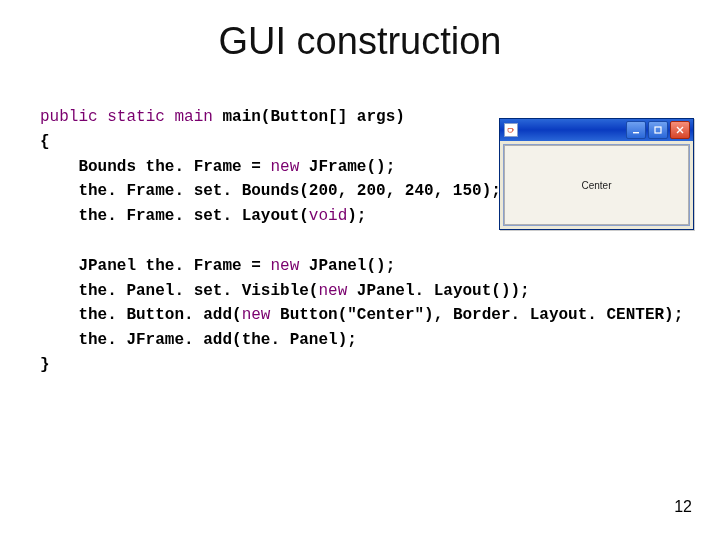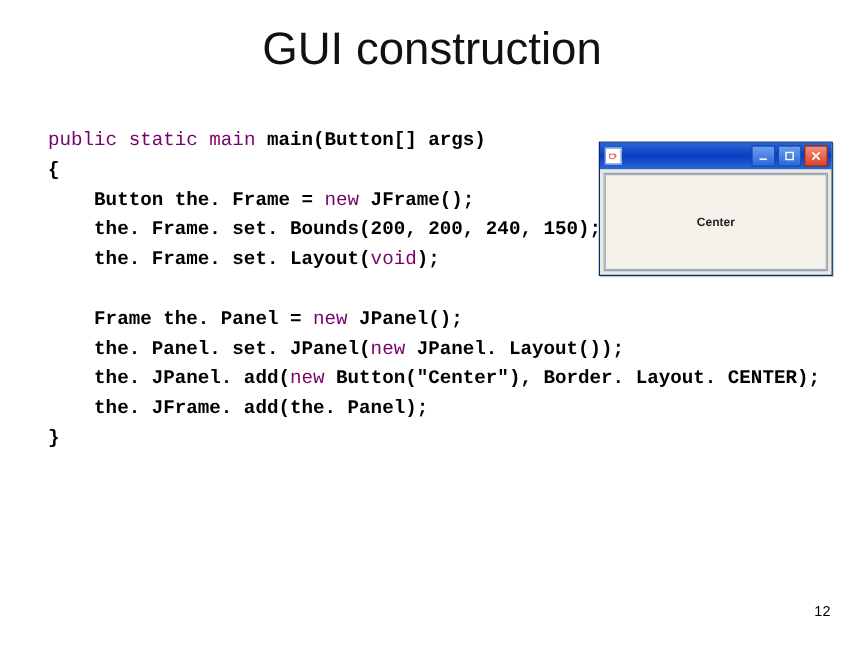--- a/index.html
+++ b/index.html
@@ -37,21 +37,21 @@
     line-height: 1.55;
     color: #000;
     white-space: pre;
   }
   .kw { color: #7a006e; font-weight: normal; }
   .bold { font-weight: bold; }
   .pagenum {
     position: absolute;
     right: 28px;
     bottom: 24px;
-    font-size: 12px;
+    font-size: 16px;
     color: #000;
     font-family: Arial, Helvetica, sans-serif;
     margin-left: 29px;
   }
 
   
   .jframe {
     position: absolute;
     top: 118px;
     right: 26px;
@@ -124,21 +124,20 @@
     bottom: 0;
     padding: 3px;
     box-sizing: border-box;
   }
   .jframe .panel {
     width: 100%;
     height: 100%;
     background: #ece9d8;
     border: 1px solid #8aa0cc;
     box-sizing: border-box;
-    font-weight: bold;
   }
   .jframe .center-btn {
     width: 100%;
     height: 100%;
     background: #f4f2ea;
     border: 1px solid #b0b0b0;
     box-sizing: border-box;
     display: flex;
     align-items: center;
     justify-content: center;
@@ -148,27 +147,27 @@
 </style>
 </head>
 <body>
 
 <div class="slide">
 
   <div class="title">GUI construction</div>
 
   <div class="code"><span class="bold"><span class="kw">public</span><span> </span><span class="kw">static</span><span> </span><span class="kw">main</span><span> main(Button[] args)</span>
 <span>{</span>
-    <span>Button the. Frame = </span><span class="kw">new</span><span> JFrame();</span>
+    <span>Bounds the. Frame = </span><span class="kw">new</span><span> JFrame();</span>
     <span>the. Frame. set. Bounds(200, 200, 240, 150);</span>
     <span>the. Frame. set. Layout(</span><span class="kw">void</span><span>);</span>
 
-    <span>Frame the. Panel = </span><span class="kw">new</span><span> JPanel();</span>
-    <span>the. Panel. set. JPanel(</span><span class="kw">new</span><span> JPanel. Layout());</span>
-    <span>the. JPanel. add(</span><span class="kw">new</span><span> Button("Center"), Border. Layout. CENTER);</span>
+    <span>JPanel the. Frame = </span><span class="kw">new</span><span> JPanel();</span>
+    <span>the. Panel. set. Visible(</span><span class="kw">new</span><span> JPanel. Layout());</span>
+    <span>the. Button. add(</span><span class="kw">new</span><span> Button("Center"), Border. Layout. CENTER);</span>
     <span>the. JFrame. add(the. Panel);</span>
 <span>}</span></span></div>
 
   <div class="jframe">
     <div class="titlebar">
       <div class="title-left">
         <div class="java-icon">
           <svg class="cup" viewBox="0 0 10 8">
               <path d="M1 2 h6 v3 a2 2 0 0 1 -2 2 h-2 a2 2 0 0 1 -2 -2 z M7 2.5 a1.2 1.2 0 0 1 0 2.5" fill="none" stroke="#d64528" stroke-width="1"></path>
             </svg>

